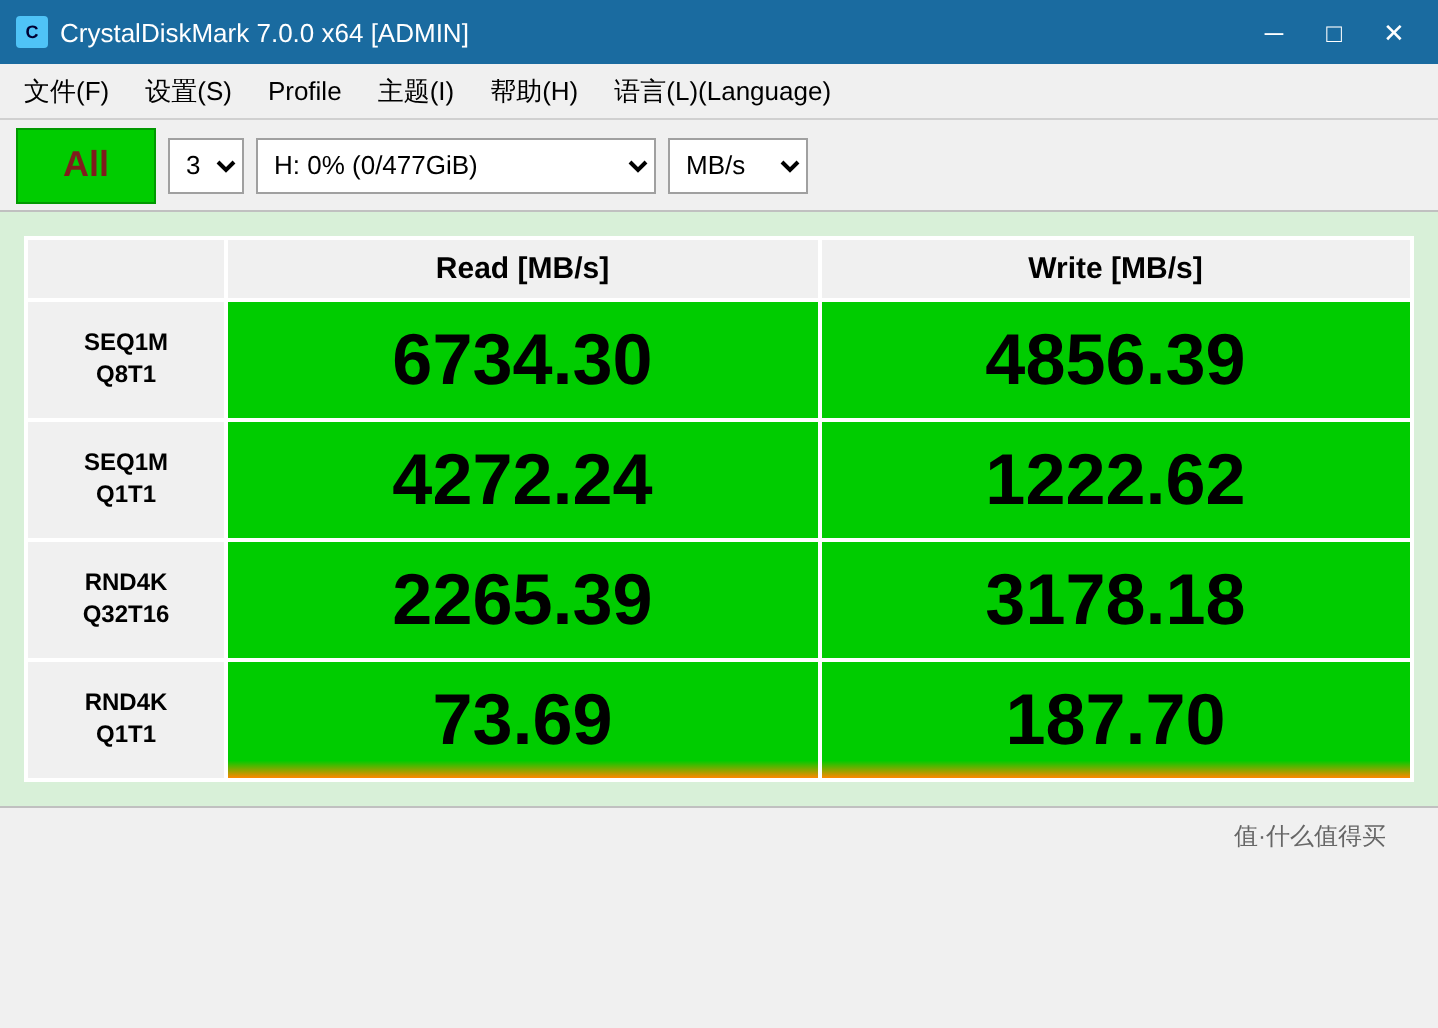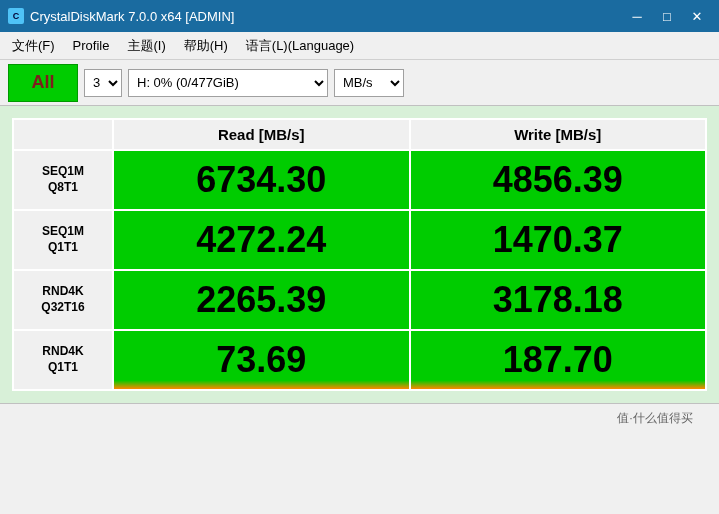--- a/index.html
+++ b/index.html
@@ -189,20 +189,21 @@
   </div>
   <div class="title-bar-controls">
     <button class="title-btn">─</button>
     <button class="title-btn">□</button>
     <button class="title-btn close">✕</button>
   </div>
 </div>
 
 <div class="menu-bar">
   <span class="menu-item">文件(F)</span>
+  <span class="menu-item">设置(S)</span>
   <span class="menu-item">Profile</span>
   <span class="menu-item">主题(I)</span>
   <span class="menu-item">帮助(H)</span>
   <span class="menu-item">语言(L)(Language)</span>
 </div>
 
 <div class="toolbar">
   <button class="all-btn">All</button>
   <select class="toolbar-select">
     <option>3</option>
@@ -229,21 +230,21 @@
     </thead>
     <tbody id="bench-tbody">
     <tr>
           <td class="row-label"><strong>SEQ1M</strong><br>Q8T1</td>
           <td class="bench-cell">6734.30</td>
           <td class="bench-cell">4856.39</td>
         </tr>
         <tr>
           <td class="row-label"><strong>SEQ1M</strong><br>Q1T1</td>
           <td class="bench-cell">4272.24</td>
-          <td class="bench-cell">1470.37</td>
+          <td class="bench-cell">1222.62</td>
         </tr>
         <tr>
           <td class="row-label"><strong>RND4K</strong><br>Q32T16</td>
           <td class="bench-cell">2265.39</td>
           <td class="bench-cell">3178.18</td>
         </tr>
         <tr>
           <td class="row-label"><strong>RND4K</strong><br>Q1T1</td>
           <td class="bench-cell last-row">73.69</td>
           <td class="bench-cell last-row">187.70</td>

